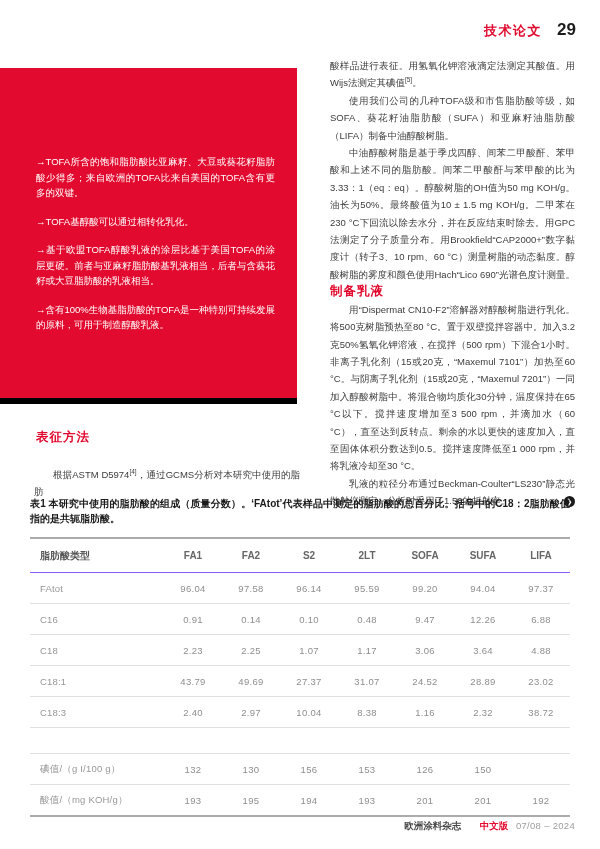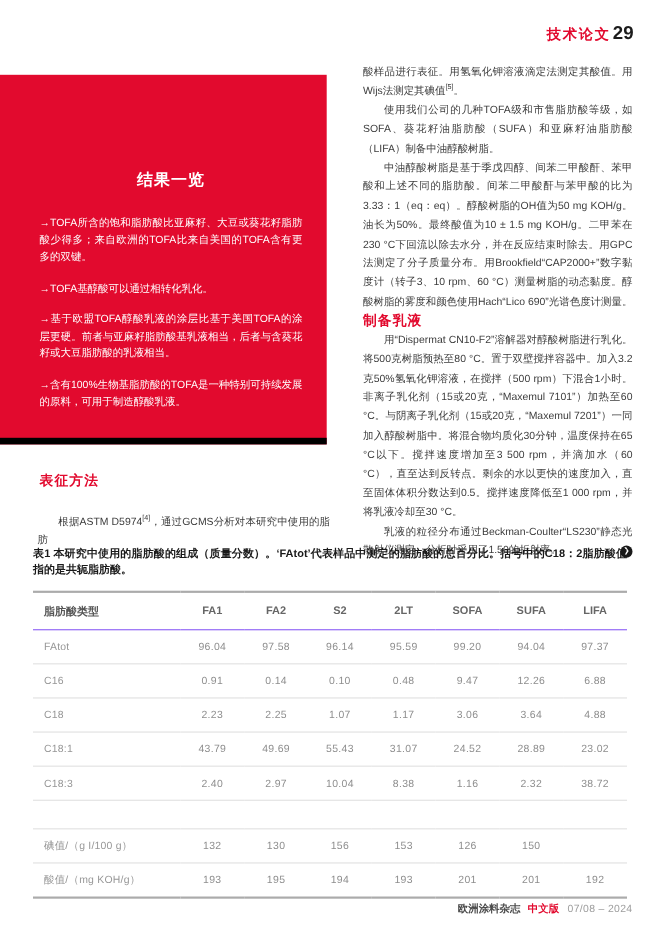--- a/index.html
+++ b/index.html
@@ -2,21 +2,21 @@
 <html><head>
 <meta charset="utf-8">
 <style>
   html,body{margin:0;padding:0;}
   body{
     width:600px;height:849px;position:relative;background:#ffffff;
     font-family:"Liberation Sans","DejaVu Sans",sans-serif;
     -webkit-font-smoothing:antialiased;overflow:hidden;
   }
   
-  .page-header{position:absolute;top:20px;right:24px;display:flex;align-items:baseline;gap:2px;}
+  .page-header{position:absolute;top:20px;right:24px;display:flex;align-items:baseline;gap:15px;}
   .section-label{color:#e20a2e;font-weight:bold;font-size:13px;letter-spacing:1.5px;}
   .page-number{color:#1c1c1c;font-weight:bold;font-size:17px;}
   
   .results-box{
     position:absolute;left:0;top:68px;width:297px;height:336px;
     background:#e20a2e;border-bottom:6px solid #000;box-sizing:border-box;
     padding:86px 22px 0 36px;color:#fff;
   }
   .results-title{text-align:center;font-weight:bold;font-size:14.5px;margin:0 0 22px 0;letter-spacing:1px;}
   .results-bullet{font-size:9.5px;line-height:15.5px;margin:0 0 13px 0;text-align:justify;}
@@ -47,33 +47,32 @@
     height:30px;font-size:9.5px;color:#8e8e8e;text-align:center;border-bottom:1px solid #e0e0e0;
     letter-spacing:0.3px;
   }
   table.fa-table tbody td.rowlabel{text-align:left;padding-left:10px;color:#979797;letter-spacing:0.2px;}
   table.fa-table tbody tr.spacer-row td{height:25px;}
   table.fa-table tbody tr:last-child td{border-bottom:2px solid #ababab;}
   table.fa-table th:first-child,table.fa-table td:first-child{width:124px;}
   
   .page-footer{position:absolute;right:25px;top:820px;font-size:9.5px;white-space:nowrap;}
   .footer-journal{color:#4a4a4a;font-weight:bold;}
-  .footer-edition{color:#e20a2e;font-weight:bold;margin-left:4px;}
+  .footer-edition{color:#e20a2e;font-weight:bold;margin-left:16px;}
   .footer-issue{color:#9d9d9d;margin-left:5px;letter-spacing:0.3px;}
 </style>
 </head>
 <body>
 
 <div class="page-header">
   <span class="section-label">技术论文</span>
   <span class="page-number">29</span>
 </div>
 
 <div class="results-box">
-  <div class="results-title">结果一览</div>
   <p class="results-bullet">→TOFA所含的饱和脂肪酸比亚麻籽、大豆或葵花籽脂肪酸少得多；来自欧洲的TOFA比来自美国的TOFA含有更多的双键。</p>
   <p class="results-bullet">→TOFA基醇酸可以通过相转化乳化。</p>
   <p class="results-bullet">→基于欧盟TOFA醇酸乳液的涂层比基于美国TOFA的涂层更硬。前者与亚麻籽脂肪酸基乳液相当，后者与含葵花籽或大豆脂肪酸的乳液相当。</p>
   <p class="results-bullet">→含有100%生物基脂肪酸的TOFA是一种特别可持续发展的原料，可用于制造醇酸乳液。</p>
 </div>
 
 <div class="char-heading">表征方法</div>
 <p class="char-para"><span>根据ASTM D5974</span><sup class="fnote">[4]</sup><span>，通过GCMS分析对本研究中使用的脂肪</span></p>
 
 <div class="right-col">
@@ -131,21 +130,21 @@
         <td>1.07</td>
         <td>1.17</td>
         <td>3.06</td>
         <td>3.64</td>
         <td>4.88</td>
       </tr>
       <tr>
         <td class="rowlabel">C18:1</td>
         <td>43.79</td>
         <td>49.69</td>
-        <td>55.43</td>
+        <td>27.37</td>
         <td>31.07</td>
         <td>24.52</td>
         <td>28.89</td>
         <td>23.02</td>
       </tr>
       <tr>
         <td class="rowlabel">C18:3</td>
         <td>2.40</td>
         <td>2.97</td>
         <td>10.04</td>

